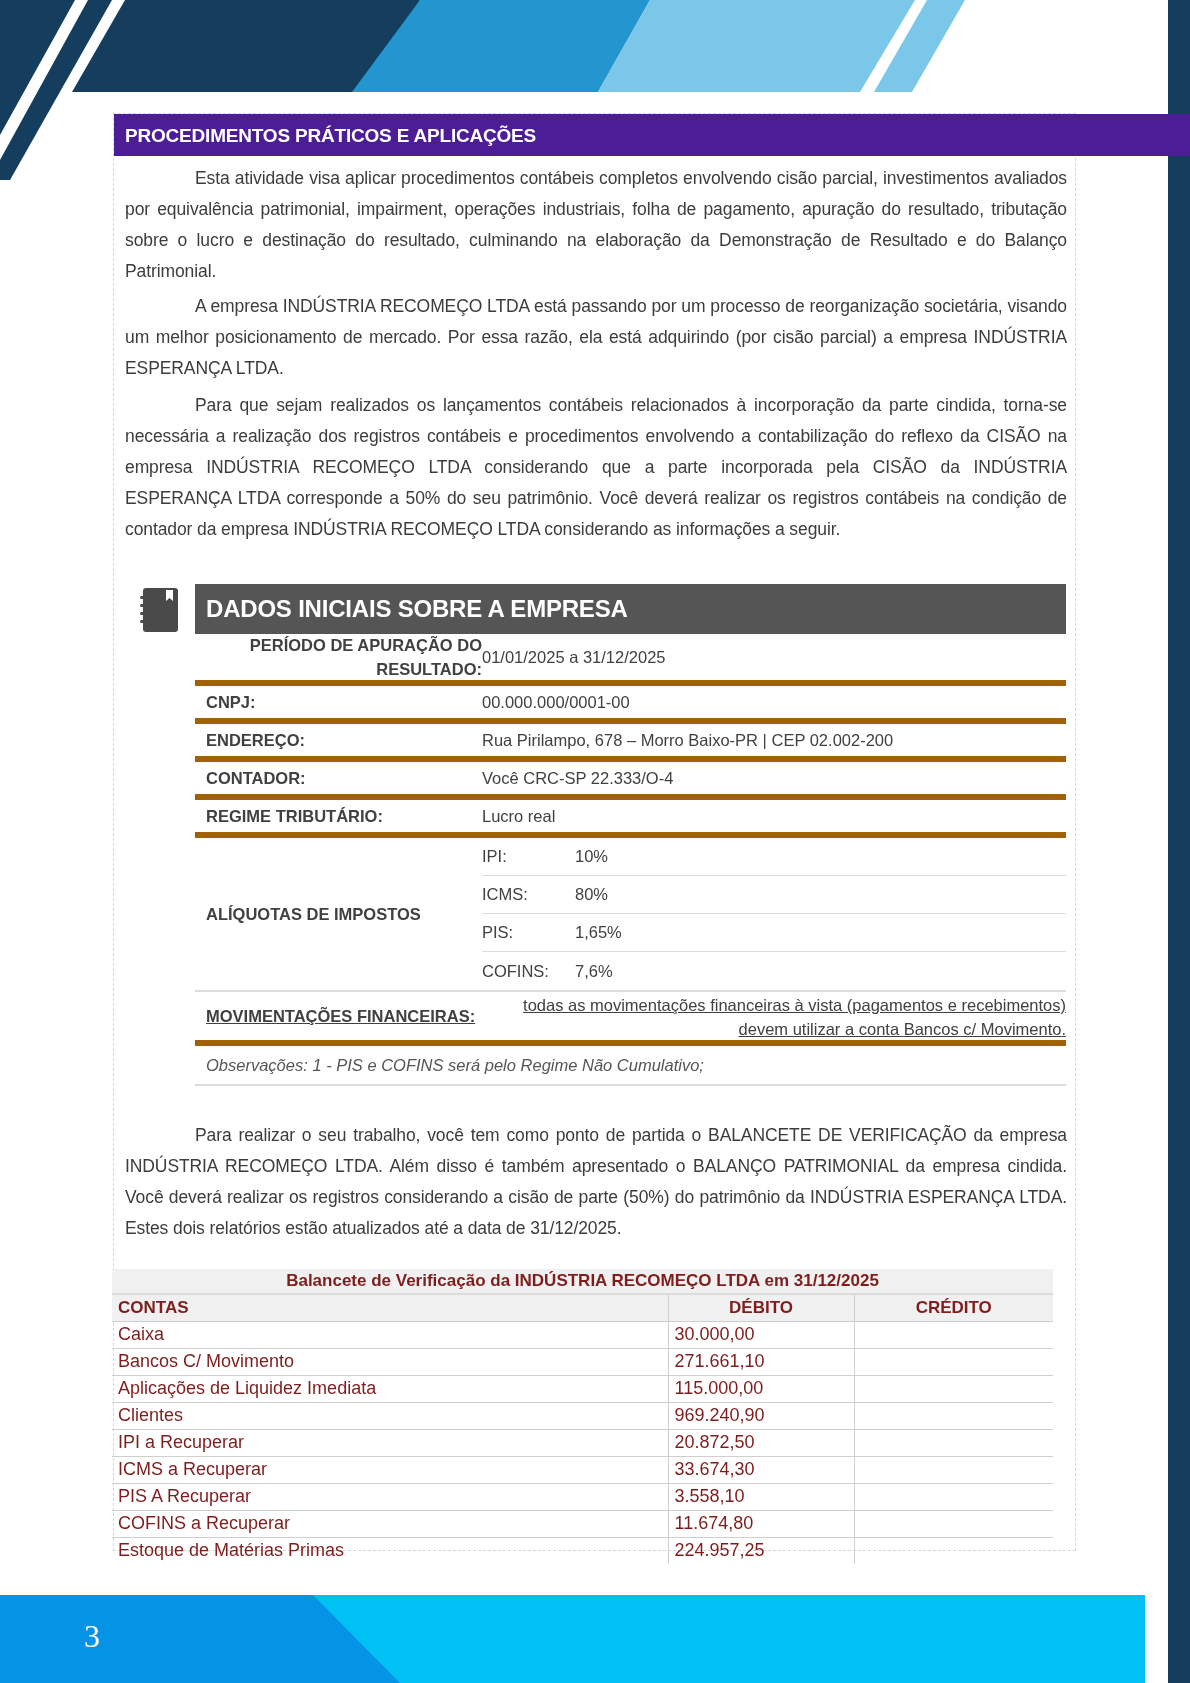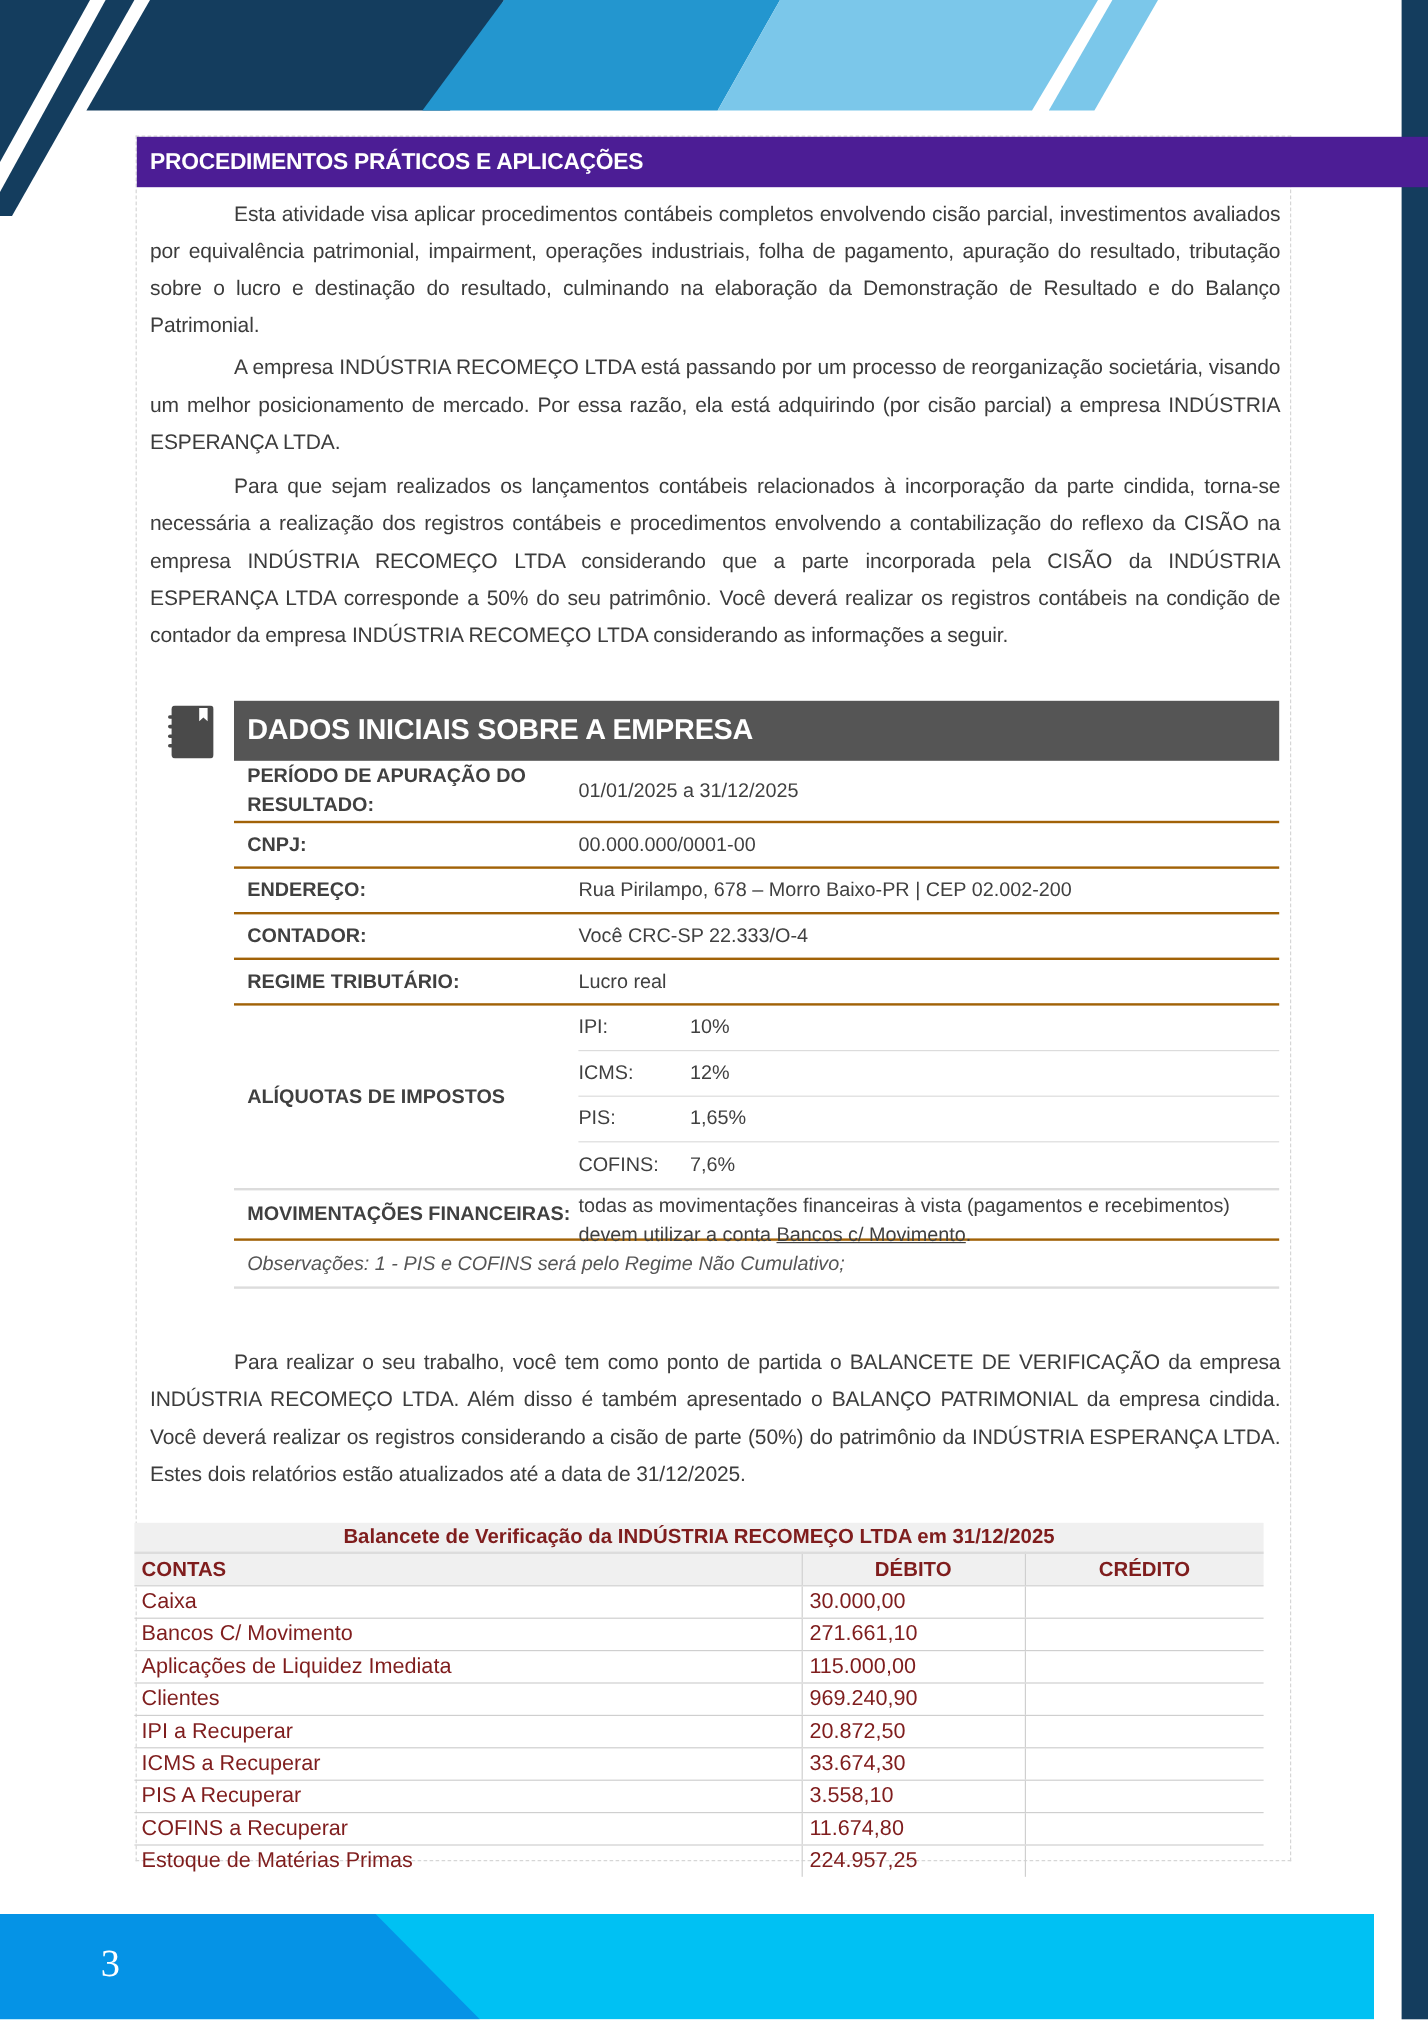--- a/index.html
+++ b/index.html
@@ -32,21 +32,21 @@
   
   .notebook { position:absolute; left:140px; top:588px; width:38px; height:44px; }
   .dados {
     position:absolute; left:195px; top:584px; width:871px;
     border-collapse:collapse; font-size:16.5px; color:#404040;
   }
   .dados-head {
     height:50px; background:#555555; color:#fff; font-weight:bold; font-size:24px;
     padding-left:11px; line-height:50px; letter-spacing:-0.2px;
   }
-  .drow { display:flex; border-bottom:2px solid #a16207; box-sizing:border-box; }
+  .drow { display:flex; border-bottom:6px solid #a16207; box-sizing:border-box;text-align:right; }
   .dlabel { width:287px; padding-left:11px; font-weight:bold; box-sizing:border-box; display:flex; align-items:center; line-height:24px; }
   .dvalue { flex:1; display:flex; align-items:center; line-height:24px; }
   .tax-wrap { display:flex; border-bottom:2px solid #dcdcdc; }
   .tax-list { flex:1; }
   .tax-row { display:flex; height:38px; align-items:center; border-bottom:1px solid #dcdcdc; box-sizing:border-box; }
   .tax-row:last-child { border-bottom:none; }
   .tax-name { width:93px; }
   .obs { font-style:italic; padding-left:11px; height:38px; line-height:38px; border-bottom:2px solid #dcdcdc; color:#555; }
   .underline { text-decoration:underline; }
   
@@ -120,33 +120,33 @@
   </div>
   <div class="tax-wrap">
     <div class="dlabel">ALÍQUOTAS DE IMPOSTOS</div>
     <div class="tax-list">
       <div class="tax-row">
         <span class="tax-name">IPI:</span>
         <span>10%</span>
       </div>
       <div class="tax-row">
         <span class="tax-name">ICMS:</span>
-        <span>12%</span>
+        <span>80%</span>
       </div>
       <div class="tax-row">
         <span class="tax-name">PIS:</span>
         <span>1,65%</span>
       </div>
       <div class="tax-row">
         <span class="tax-name">COFINS:</span>
         <span>7,6%</span>
       </div>
     </div>
   </div>
-  <div class="drow" style="height:42px;">
+  <div class="drow" style="height:54px;text-decoration:underline;">
     <div class="dlabel">MOVIMENTAÇÕES FINANCEIRAS:</div>
     <div class="dvalue" style="display:block; padding-top:1px;"><span>todas as movimentações financeiras à vista (pagamentos e recebimentos) devem utilizar a conta </span><span class="underline">Bancos c/ Movimento</span><span>.</span></div>
   </div>
   <div class="obs">Observações: 1 - PIS e COFINS será pelo Regime Não Cumulativo;</div>
 </div>
 
 <p class="para" style="top:1120px; margin:0;"><span class="indent"></span><span>Para realizar o seu trabalho, você tem como ponto de partida o BALANCETE DE VERIFICAÇÃO da empresa INDÚSTRIA RECOMEÇO LTDA. Além disso é também apresentado o BALANÇO PATRIMONIAL da empresa cindida. Você deverá realizar os registros considerando a cisão de parte (50%) do patrimônio da INDÚSTRIA ESPERANÇA LTDA. Estes dois relatórios estão atualizados até a data de 31/12/2025.</span></p>
 
 <table class="bal">
   <thead>

